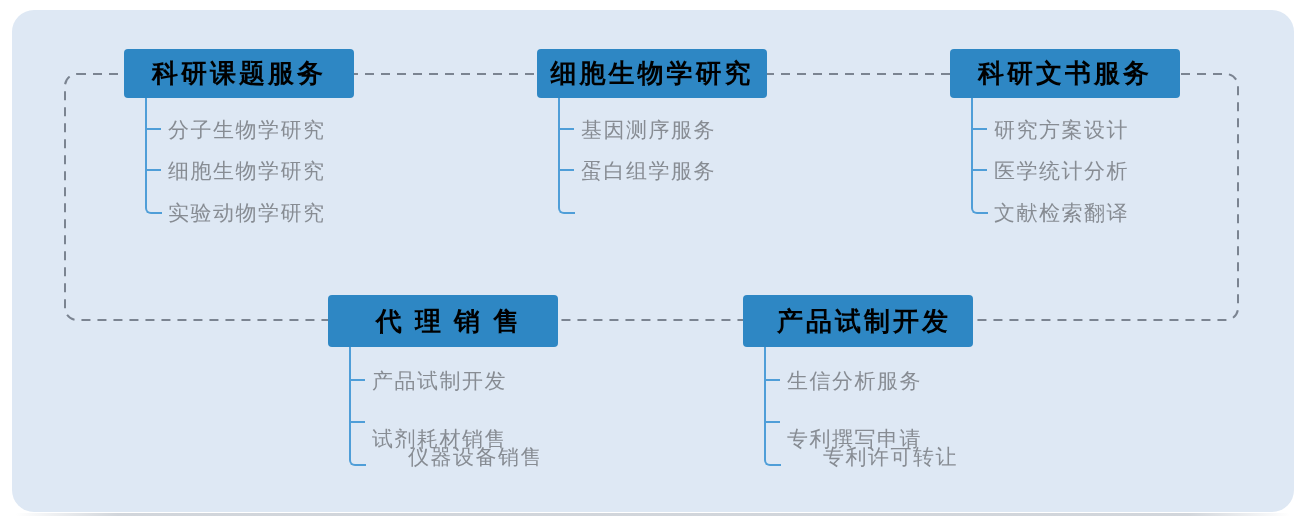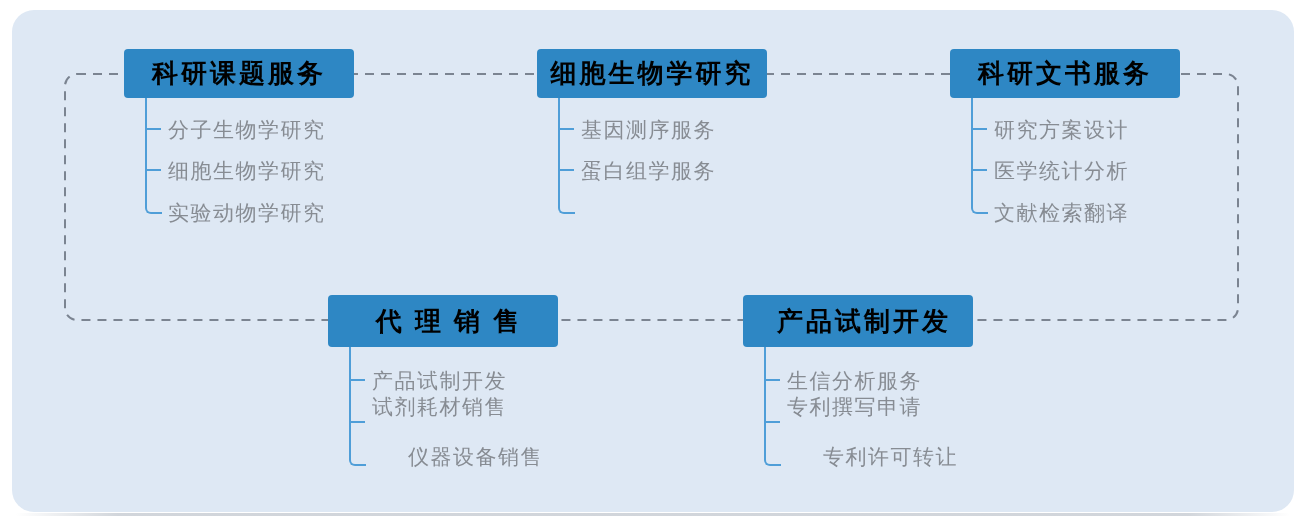--- a/index.html
+++ b/index.html
@@ -88,21 +88,21 @@
     transform: translateY(-50%);
     color: #878c93;
     font-size: 21px;
     letter-spacing: 1.5px;
     white-space: nowrap;
   }
   .item.i1 { top: 32px; }
   .item.i2 { top: 73px; }
   .item.i3 { top: 115px; }
   .row2 .item.i1 { top: 34px; }
-  .row2 .item.i2 { top: 60px; font-family: Liberation Mono, monospace; }
+  .row2 .item.i2 { top: 92px; font-family: Liberation Mono, monospace; }
   .row2 .item.i3 { top: 110px; margin-left: 36px; }
 </style>
 </head>
 <body>
 
 <div class="page">
 
   <div class="panel"></div>
 
   <svg class="dash-frame" viewBox="0 0 1306 524" xmlns="http://www.w3.org/2000/svg">

